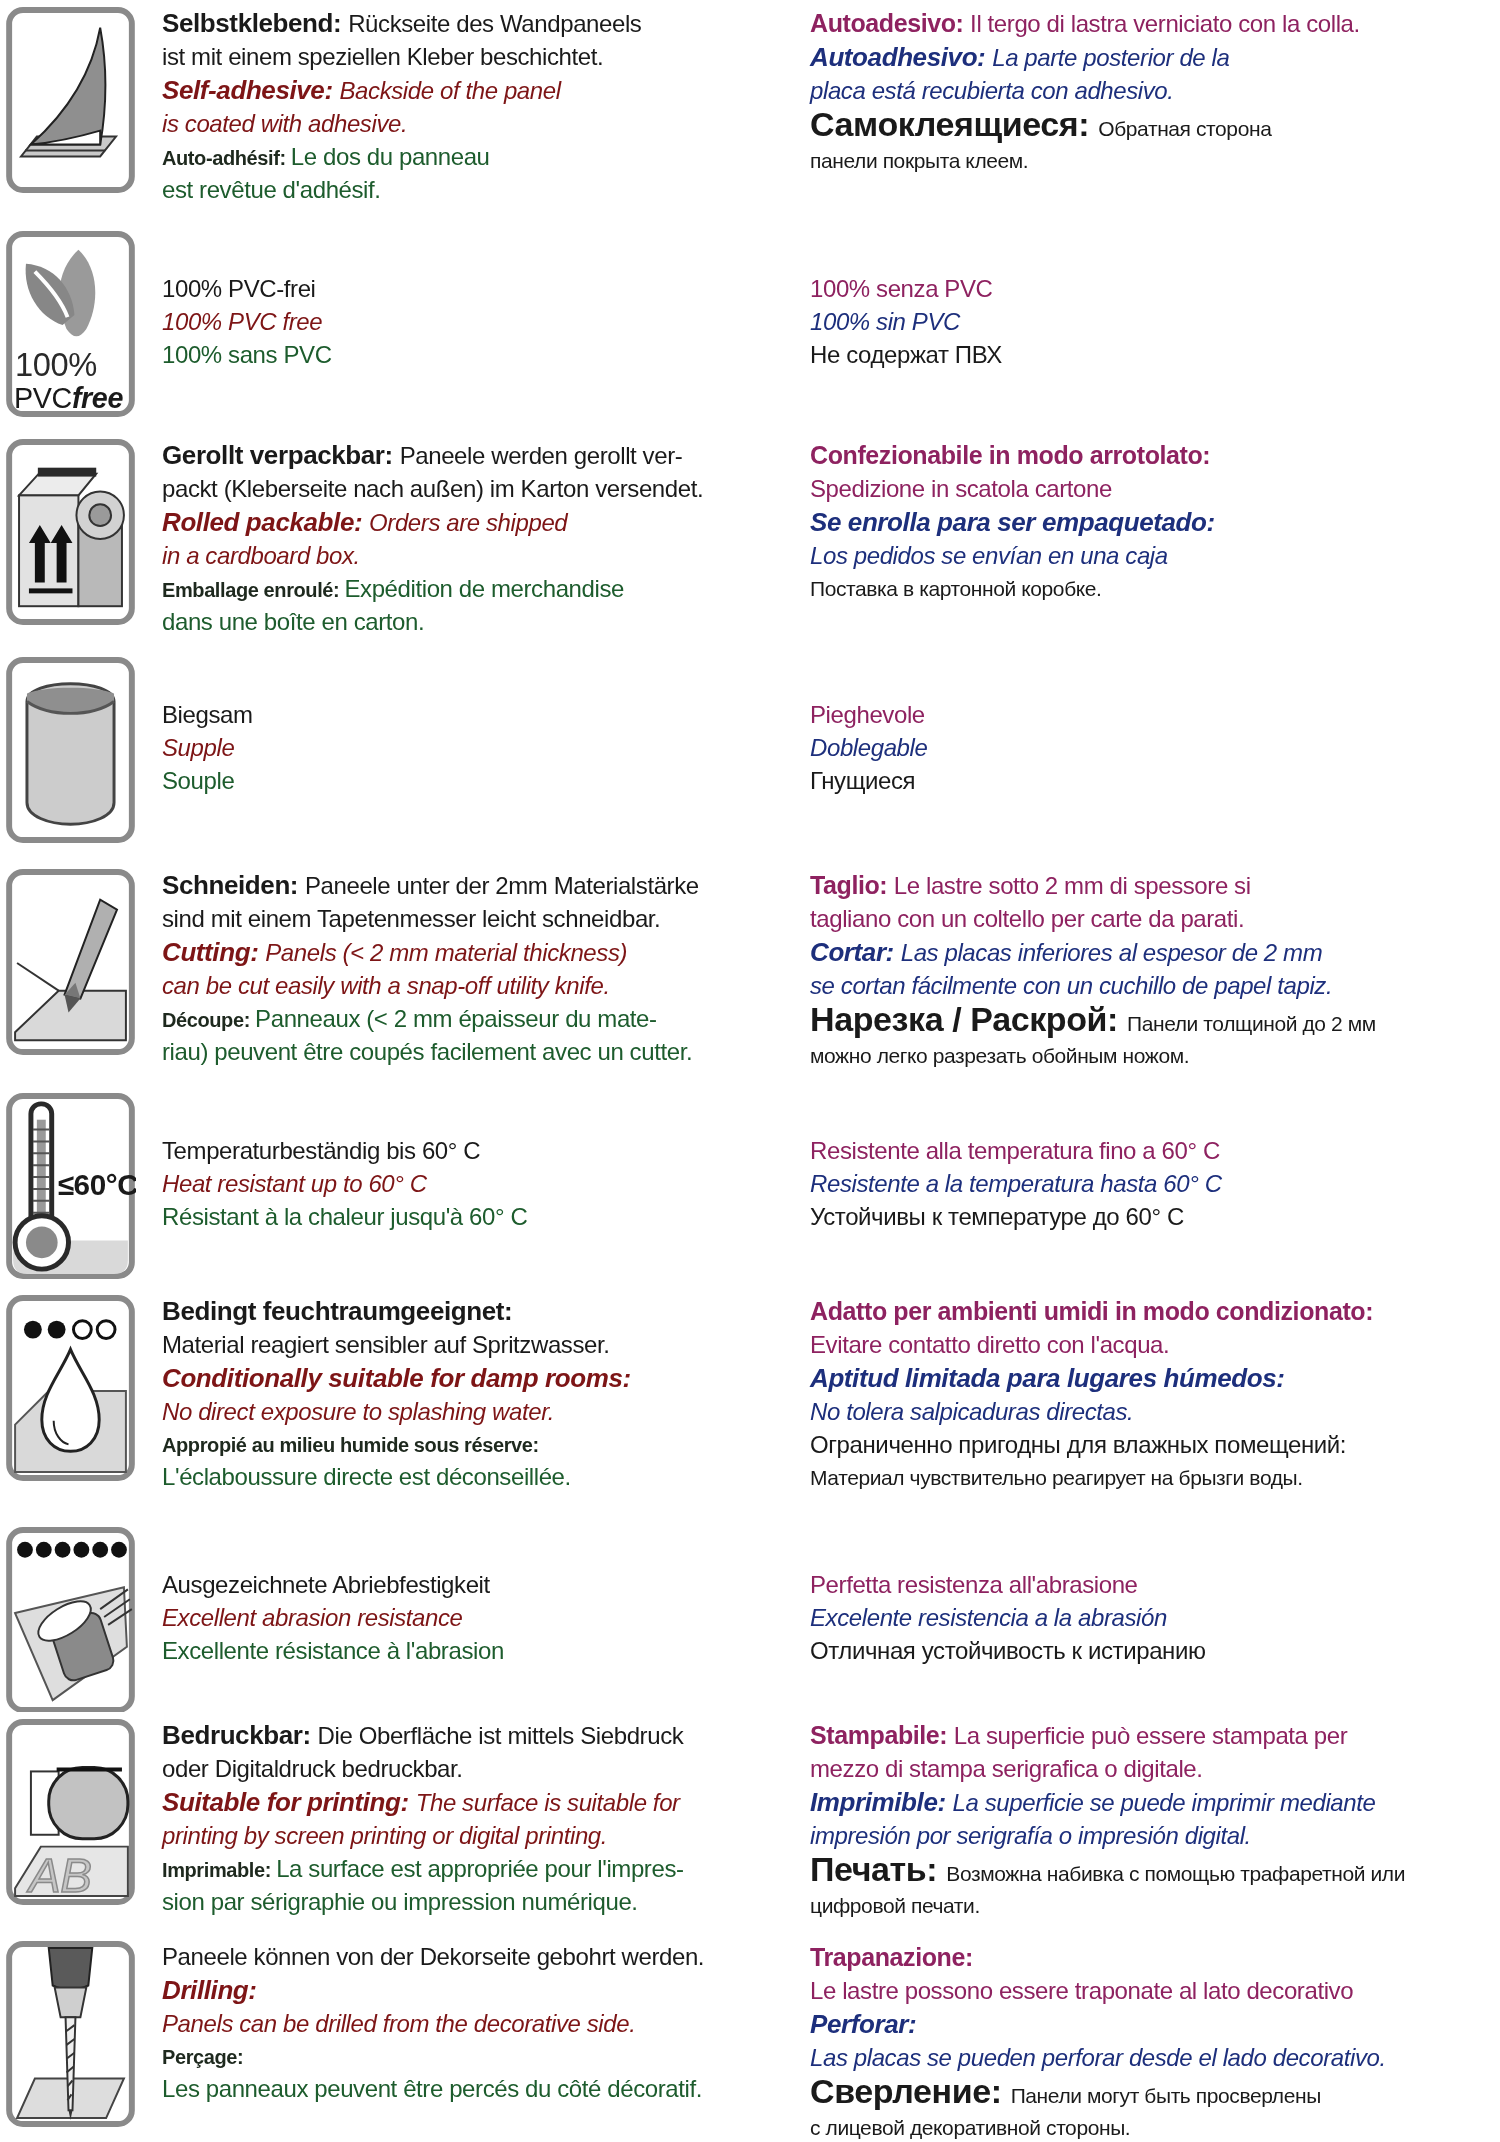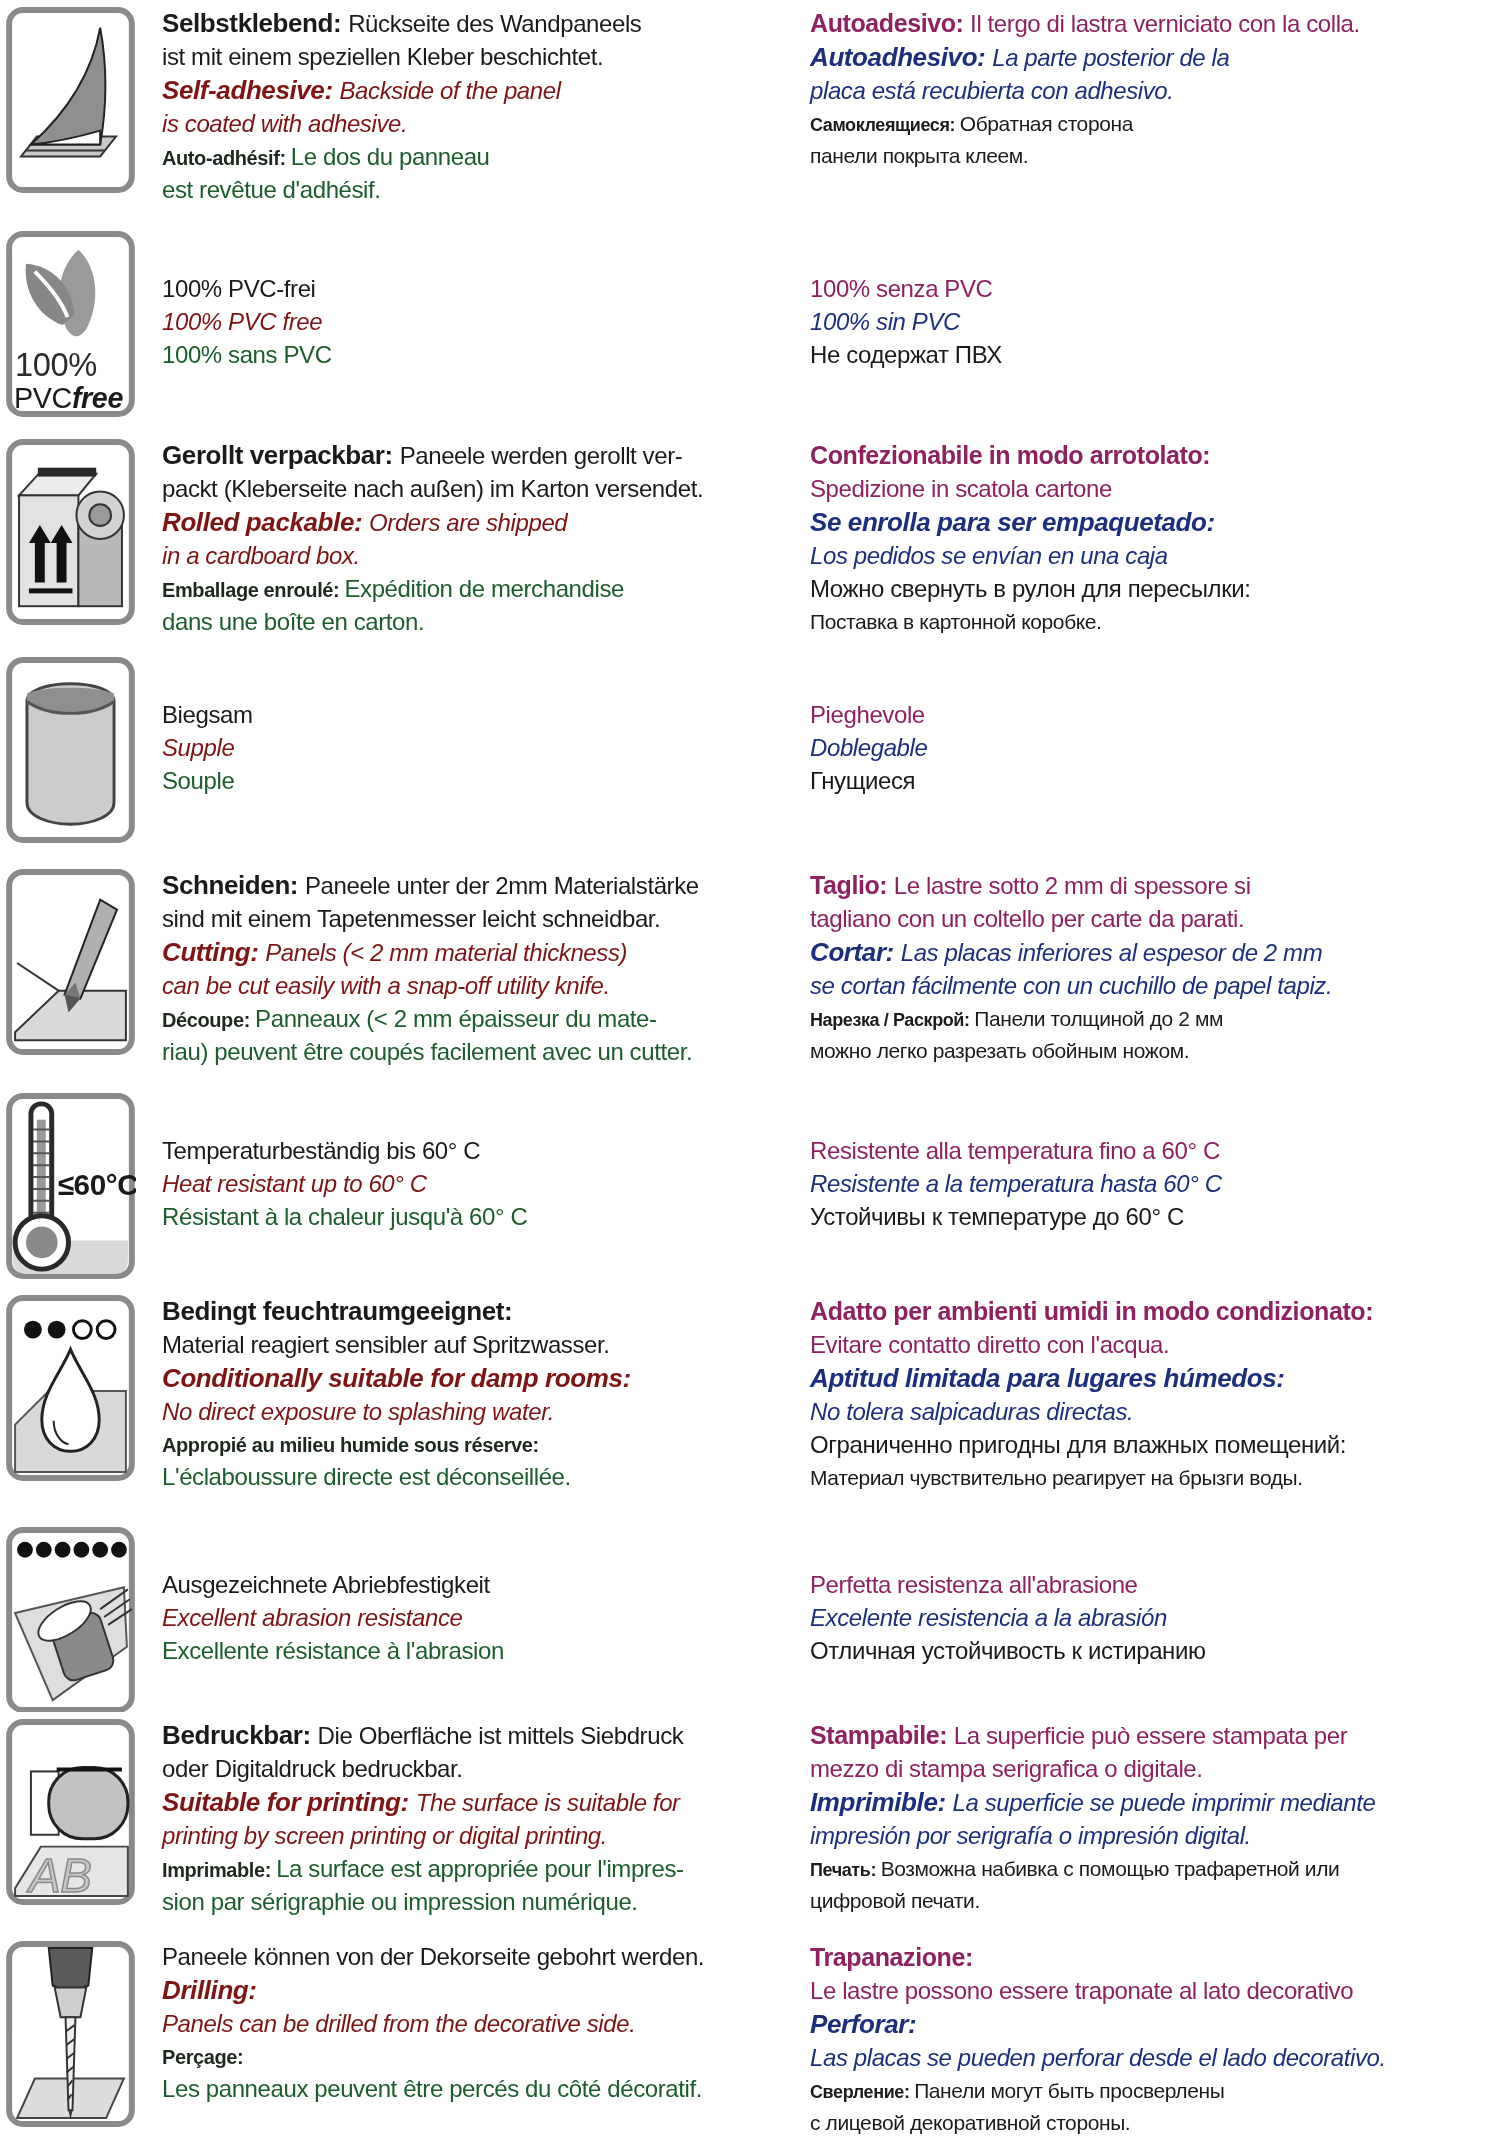--- a/index.html
+++ b/index.html
@@ -32,21 +32,21 @@
   .s-de-lead{color:var(--de);font-weight:bold;font-size:26px;}
   .s-de{color:var(--de);font-size:24px;}
   .s-en-lead{color:var(--en);font-weight:bold;font-style:italic;font-size:26px;}
   .s-en{color:var(--en);font-style:italic;font-size:24px;}
   .s-fr-lead{color:var(--frl);font-weight:bold;font-size:20px;}
   .s-fr{color:var(--fr);font-size:24px;}
   .s-it-lead{color:var(--it);font-weight:bold;font-size:25px;}
   .s-it{color:var(--it);font-size:24px;}
   .s-es-lead{color:var(--es);font-weight:bold;font-style:italic;font-size:26px;}
   .s-es{color:var(--es);font-style:italic;font-size:24px;}
-  .s-ru-lead{color:var(--ru);font-weight:bold;font-size:18px;}
+  .s-ru-lead{color:var(--ru);font-weight:bold;font-size:34px;}
   .s-ru{color:var(--ru);font-size:24px;margin-top:39px;}
   .s-ru-sm{color:var(--ru);font-size:21px;}
 </style>
 </head>
 <body>
 
 <div class="page" id="page-root" style="--de: #1a1a1a; --en: #7d1516; --fr: #1d5c2d; --frl: #1e291e; --it: #8e2260; --es: #1d2f7c; --ru: #1a1a1a;">
     <div class="row">
       <div class="icon-cell">
         <svg width="131" height="188" viewBox="0 0 132 190" xmlns="http://www.w3.org/2000/svg">
@@ -116,21 +116,20 @@
         <div class="line"><span class="seg s-en-lead">Rolled packable: </span><span class="seg s-en">Orders are shipped</span></div>
         <div class="line"><span class="seg s-en">in a cardboard box.</span></div>
         <div class="line"><span class="seg s-fr-lead">Emballage enroulé: </span><span class="seg s-fr">Expédition de merchandise</span></div>
         <div class="line"><span class="seg s-fr">dans une boîte en carton.</span></div>
       </div>
       <div class="text-col right">
         <div class="line"><span class="seg s-it-lead">Confezionabile in modo arrotolato:</span></div>
         <div class="line"><span class="seg s-it">Spedizione in scatola cartone</span></div>
         <div class="line"><span class="seg s-es-lead">Se enrolla para ser empaquetado:</span></div>
         <div class="line"><span class="seg s-es">Los pedidos se envían en una caja</span></div>
-        <div class="line"><span class="seg s-ru">Можно свернуть в рулон для пересылки:</span></div>
         <div class="line"><span class="seg s-ru-sm">Поставка в картонной коробке.</span></div>
       </div>
     </div>
     <div class="row short">
       <div class="icon-cell">
         <svg width="131" height="188" viewBox="0 0 132 190" xmlns="http://www.w3.org/2000/svg">
           <rect x="4" y="4" width="124" height="182" rx="14" fill="#ffffff" stroke="#8a8a8a" stroke-width="6"></rect>
     <path d="M 22,46 C 22,34 44,28 66,28 C 88,28 110,34 110,46 L 110,148 C 110,162 88,170 66,170 C 44,170 22,162 22,148 Z" fill="#cccccc" stroke="#444" stroke-width="3"></path>
     <path d="M 22,46 C 40,62 92,62 110,46 L 110,38 C 92,30 40,30 22,38 Z" fill="#8f8f8f"></path>
     <path d="M 22,46 C 44,62 88,62 110,46" fill="none" stroke="#555" stroke-width="3"></path>

